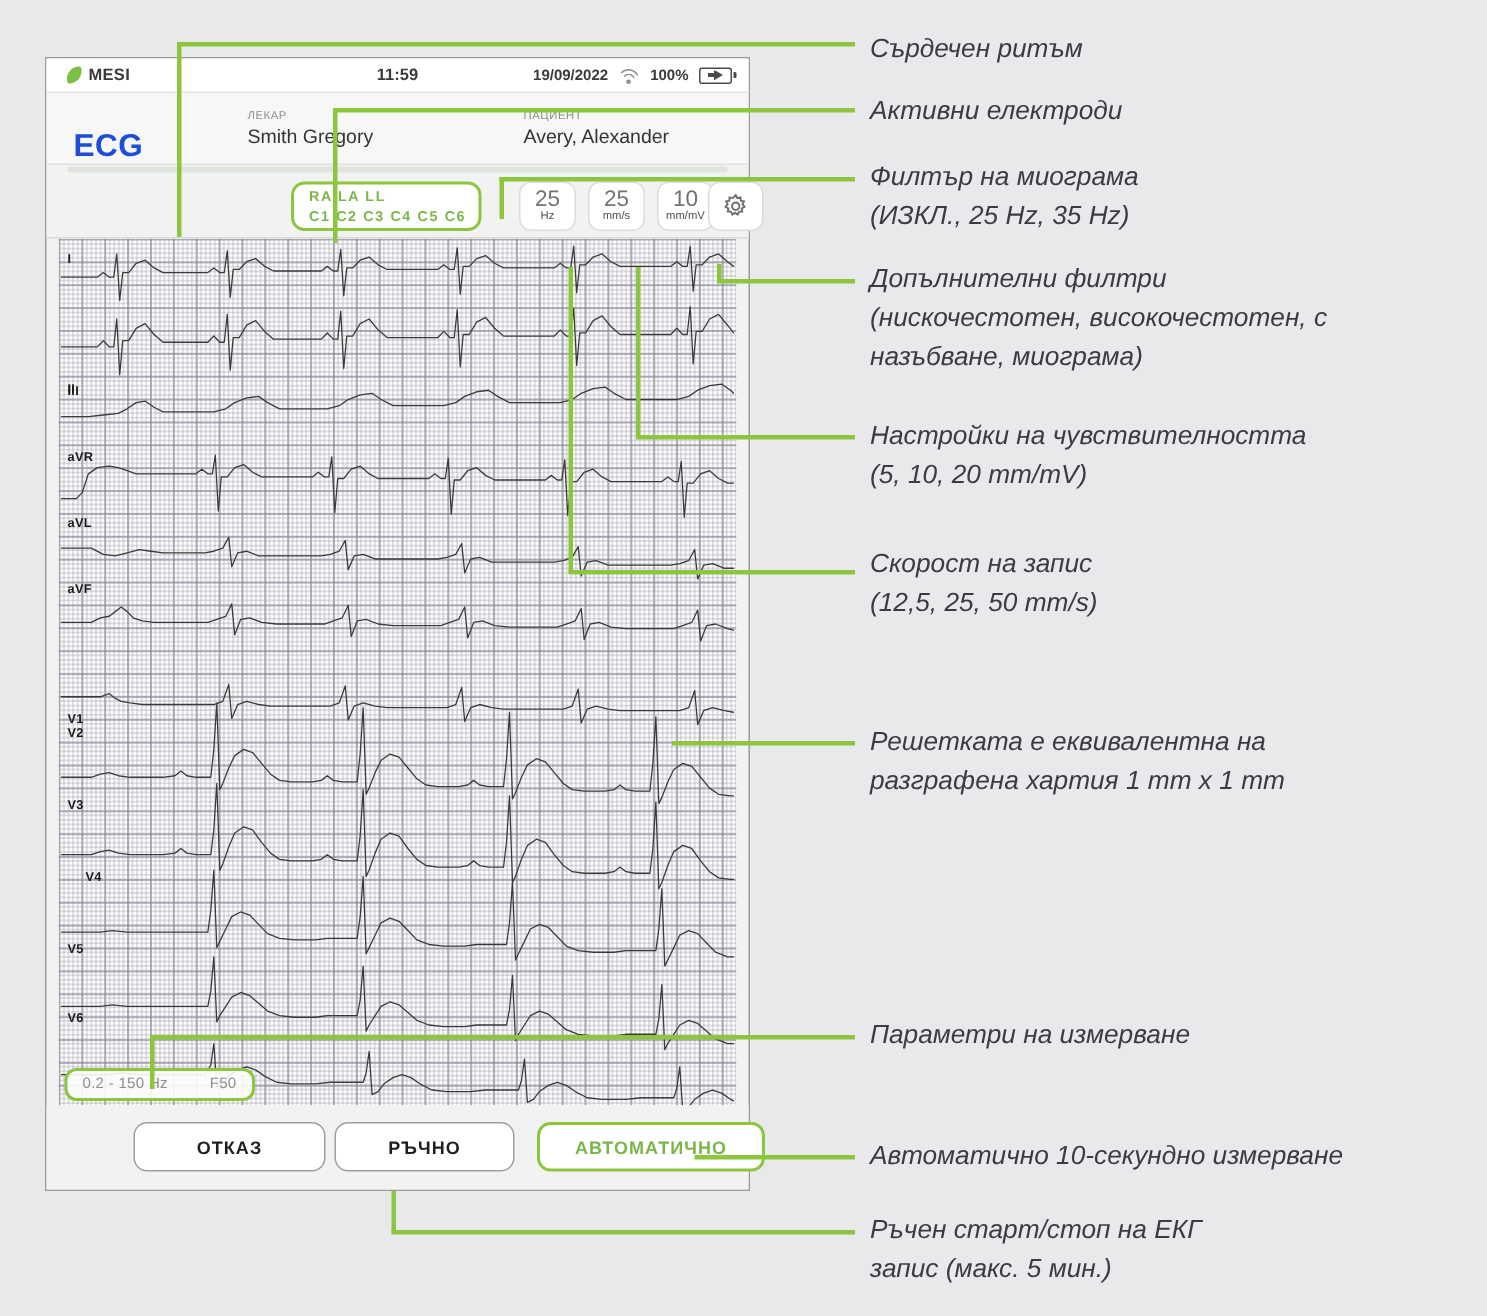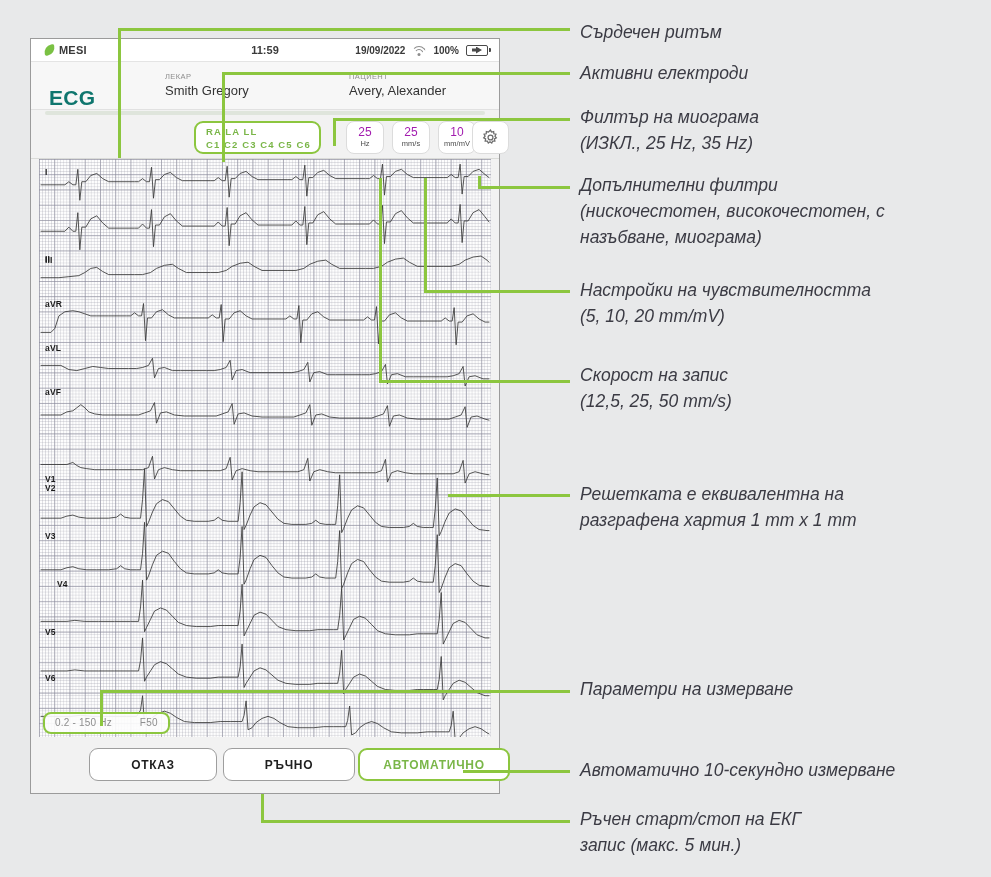--- a/index.html
+++ b/index.html
@@ -129,21 +129,21 @@
     align-items: center;
     flex: 0 0 auto;
     position: relative;
     box-sizing: border-box;
   }
   .app-title {
     position: absolute;
     left: 18px;
     font-size: 21px;
     font-weight: bold;
-    color: #0f766e;
+    color: #1d4ed8;
     letter-spacing: .3px;
     margin-top: 24px;
   }
   .hfield { position: absolute; }
   .hfield.doctor  { left: 134px; }
   .hfield.patient { left: 318px; }
   .hf-label {
     font-size: 7.5px;
     color: #8e8e8e;
     letter-spacing: .4px;
@@ -222,21 +222,21 @@
     width: 38px; height: 33px;
     background: #ffffff;
     border: 1px solid #dcdcdc;
     border-radius: 8px;
     box-sizing: border-box;
     display: flex;
     flex-direction: column;
     align-items: center;
     justify-content: center;
   }
-  .tbtn .big { font-size: 12px; color: #a21caf; line-height: 13px; }
+  .tbtn .big { font-size: 15px; color: #737373; line-height: 13px; }
   .tbtn .sml { font-size: 7.5px; color: #4d4d4d; line-height: 10px; }
   #btn-filter { left: 315px; }
   #btn-speed  { left: 361px; }
   #btn-gain   { left: 407px; }
   #btn-gear   { left: 441px; width: 37px; }
 
   
   #ecg {
     position: relative;
     flex: 1 1 auto;
@@ -297,21 +297,21 @@
     background: #ffffff;
     box-sizing: border-box;
     display: flex;
     align-items: center;
     justify-content: center;
     font-size: 12px;
     font-weight: bold;
     letter-spacing: .7px;
   }
   #btn-cancel { left: 58px;  width: 128px; border: 1.5px solid #9e9e9e; color: #1f1f1f; }
-  #btn-manual { left: 192px; width: 132px; border: 1.5px solid #9e9e9e; color: #1f1f1f; }
+  #btn-manual { left: 192px; width: 120px; border: 1.5px solid #9e9e9e; color: #1f1f1f; }
   #btn-auto   { left: 327px; width: 152px; border: 2px solid #8cc63f;  color: #7ab648; }
 
   
   .ann {
     position: absolute;
     font-style: italic;
     font-size: 17.5px;
     line-height: 26px;
     color: #3b3b44;
     white-space: pre-line;

